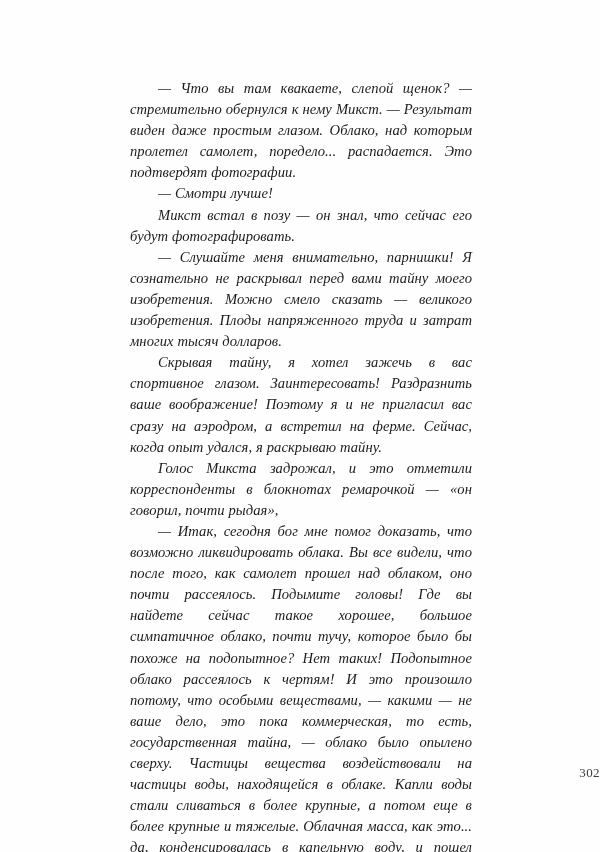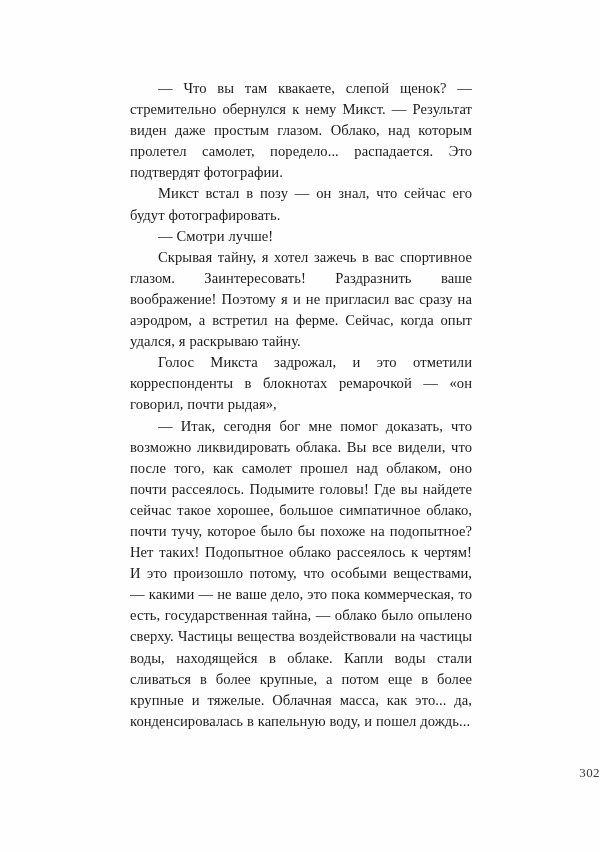--- a/index.html
+++ b/index.html
@@ -30,20 +30,21 @@
   p.para {
     margin: 0;
     text-align: justify;
     text-align-last: left;
     text-indent: 28px;
     font-size: 14.6px;
     line-height: 21.1px;
     letter-spacing: 0.05px;
     word-spacing: 0.2px;
     hyphens: manual;
+    font-style: italic;
     -webkit-hyphens: manual;
   }
   .page-number {
     position: absolute;
     left: 0;
     right: 0;
     top: 765px;
     text-align: right;
     font-size: 13px;
     color: #3a3a3a;
@@ -54,22 +55,23 @@
     padding-left: 26px;
   }
 </style>
 </head>
 <body>
 
 <div class="page">
 
   <div class="text-block">
     <p class="para">— Что вы там квакаете, слепой щенок? — стремительно обернулся к нему Микст. — Результат виден даже простым глазом. Облако, над которым пролетел самолет, поредело... распадается. Это подтвердят фотографии.</p>
+    <p class="para">— Смотри лучше!</p>
     <p class="para">Микст встал в позу — он знал, что сейчас его будут фотографировать.</p>
-    <p class="para">— Смотри лучше!</p>
+    <p class="para">— Слушайте меня внимательно, парнишки! Я сознательно не раскрывал перед вами тайну моего изобретения. Можно смело сказать — великого изобретения. Плоды напряженного труда и затрат многих тысяч долларов.</p>
     <p class="para">Скрывая тайну, я хотел зажечь в вас спортивное глазом. Заинтересовать! Раздразнить ваше воображение! Поэтому я и не пригласил вас сразу на аэродром, а встретил на ферме. Сейчас, когда опыт удался, я раскрываю тайну.</p>
     <p class="para">Голос Микста задрожал, и это отметили корреспонденты в блокнотах ремарочкой — «он говорил, почти рыдая»,</p>
     <p class="para">— Итак, сегодня бог мне помог доказать, что возможно ликвидировать облака. Вы все видели, что после того, как самолет прошел над облаком, оно почти рассеялось. Подымите головы! Где вы найдете сейчас такое хорошее, большое симпатичное облако, почти тучу, которое было бы похоже на подопытное? Нет таких! Подопытное облако рассеялось к чертям! И это произошло потому, что особыми веществами, — какими — не ваше дело, это пока коммерческая, то есть, государственная тайна, — облако было опылено сверху. Частицы вещества воздействовали на частицы воды, находящейся в облаке. Капли воды стали сливаться в более крупные, а потом еще в более крупные и тяжелые. Облачная масса, как это... да, конденсировалась в капельную воду, и пошел дождь...</p>
 
   </div>
 
   <div class="page-number">
     <span>302</span>
   </div>
 

